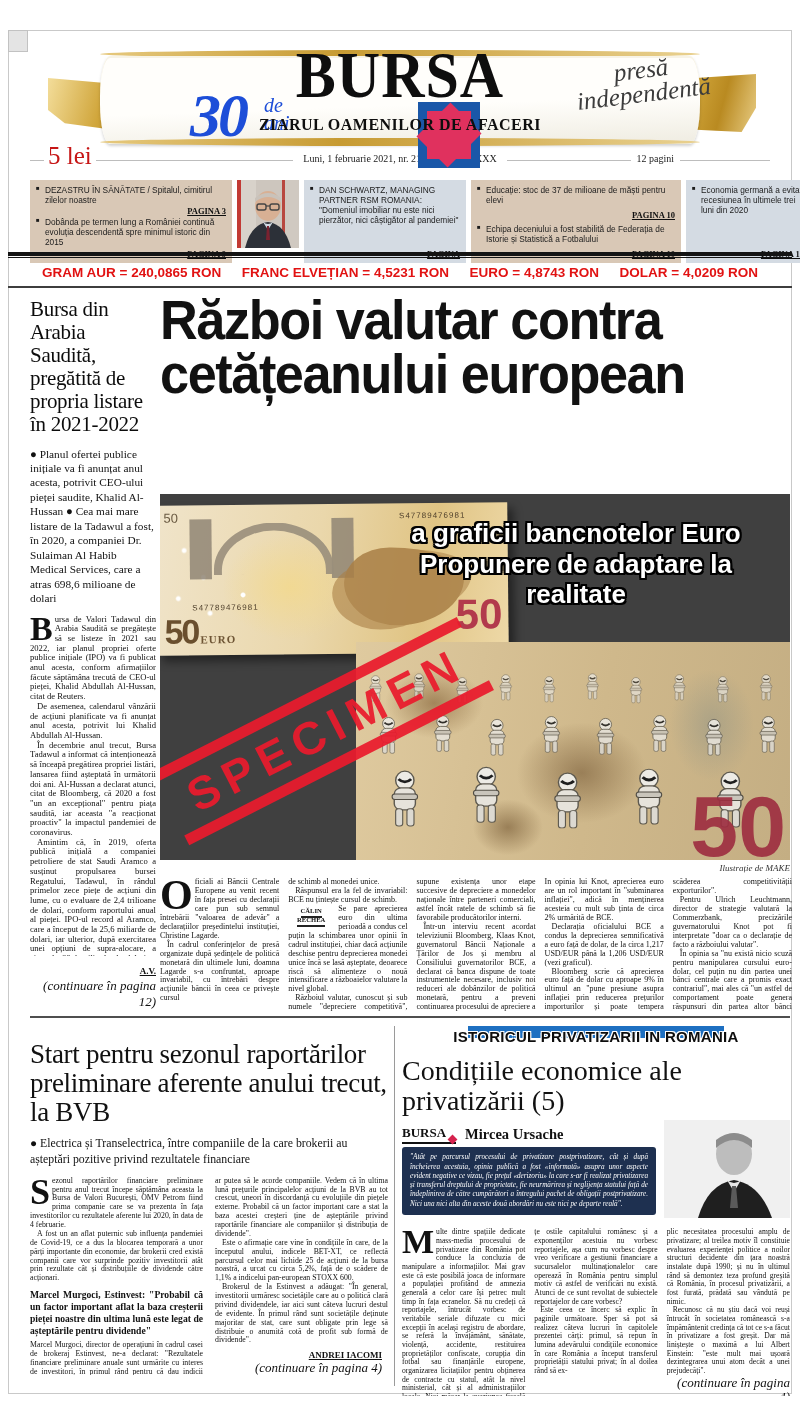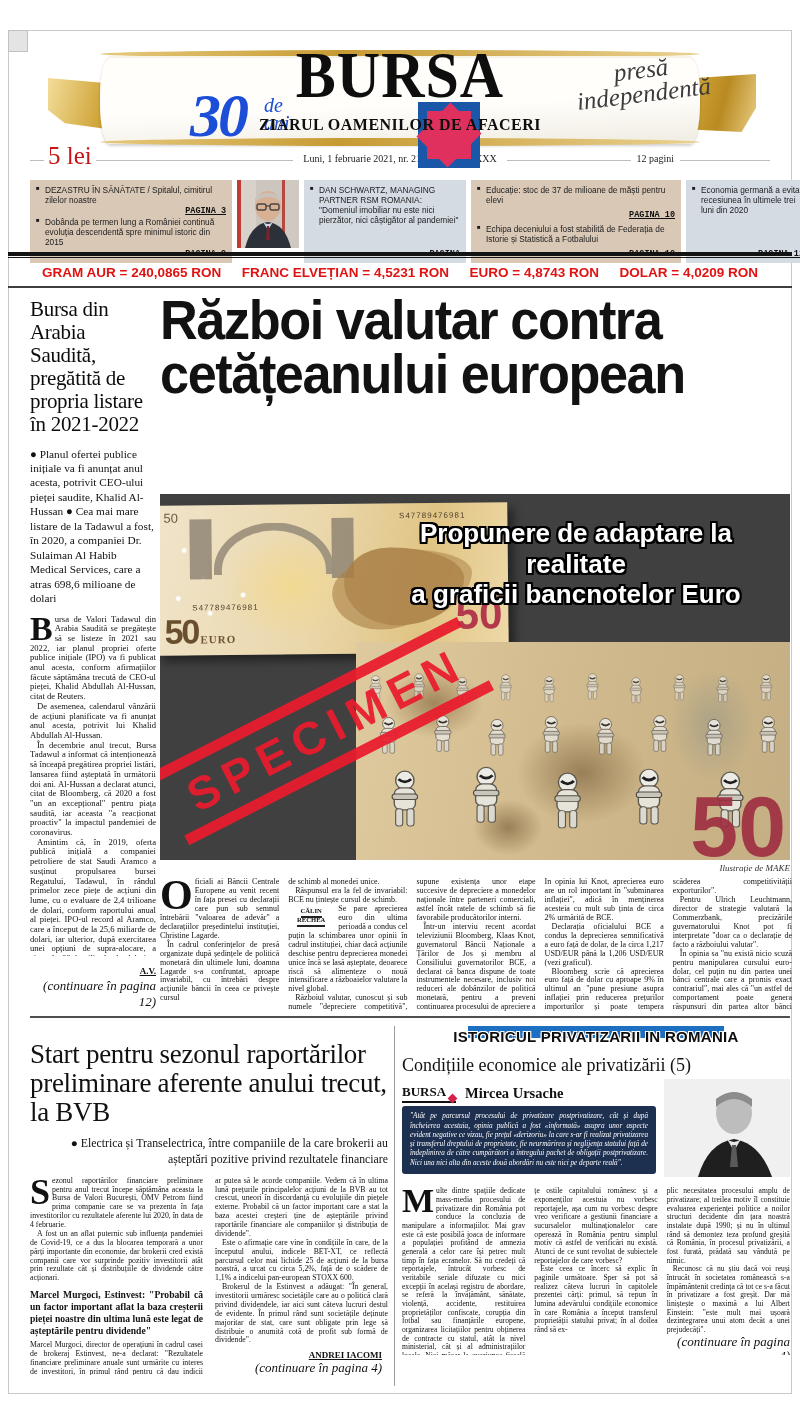--- a/index.html
+++ b/index.html
@@ -47,21 +47,21 @@
   .mh-pages { position:absolute; right:90px; top:115px; font-size:10px; color:#222; background:#fff; padding:0 6px; z-index:1; }
 
   
   .briefs { position:absolute; left:30px; top:180px; width:745px; height:68px; display:flex; gap:5px; }
   .bbox { height:83px; padding:5px 6px 4px 6px; display:flex; flex-direction:column; justify-content:space-between;
      font-family:"Liberation Sans","DejaVu Sans",sans-serif; font-size:8.3px; line-height:1.22; color:#1c1c1c; }
   .bbox.tan { background:#d9c8b6; }
   .bbox.blu { background:#d4dbe3; }
   .bitem { position:relative; padding-left:9px; }
   .bitem::before { content:"■"; position:absolute; left:0; top:0; font-size:6px; }
-  .bpage { text-align:right; font-family:Liberation Mono, monospace; font-weight:700; font-size:8.5px;
+  .bpage { text-align:right; font-family:Liberation Serif, serif; font-weight:700; font-size:8.5px;
      text-decoration:underline; color:#101010; margin-top:1px; }
   .bphoto { width:62px; height:68px; flex:0 0 62px; position:relative; overflow:hidden; background:
      linear-gradient(90deg,#c23a34 0 6%,#d8d2ca 6% 30%,#cdc6be 30% 72%,#b8473f 72% 78%,#d0c9c1 78%);
   }
   .bphoto svg { position:absolute; inset:0; }
 
   
   .ticker { position:absolute; left:8px; right:8px; top:252px; }
   .ticker .bar1 { height:4px; background:#141414; }
   .ticker .bar2 { height:1px; background:#141414; margin-top:1px; }
@@ -144,37 +144,37 @@
   .rechea .ph { width:46px; height:56px; background:#cfc7bd; position:relative; overflow:hidden; }
   .rechea .ph svg { position:absolute; inset:0; }
   .rechea .nm { font-size:6.6px; font-weight:700; line-height:1.15; border-bottom:2px solid #222; padding:1px 0 2px; }
 
   
   .rule-mid { position:absolute; left:30px; right:10px; top:1016px; height:2px; background:#4f4f4f; }
   .vdiv { position:absolute; left:394px; top:1026px; height:360px; width:1px; background:#9a9a9a; }
 
   .bvb { position:absolute; left:30px; top:1040px; width:358px; }
   .bvb h2 { font-size:27px; line-height:1.08; font-weight:400; letter-spacing:-.3px; }
-  .bvb .lead { margin-top:9px; font-size:11.8px; line-height:1.28;text-align:right; }
+  .bvb .lead { margin-top:9px; font-size:11.8px; line-height:1.28; }
   .bvb .cols { margin-top:10px; display:flex; gap:12px; height:198px; overflow:hidden;
      font-size:7.8px; line-height:1.14; text-align:justify; }
   .bvb .cols > div { flex:1; min-width:0; }
   .bvb .cols p { margin:0; text-indent:7px; }
   .bvb .cols p.first { text-indent:0; }
   .dc.s { font-size:36px; line-height:30px; }
   .bvb h4 { font-size:9.6px; line-height:1.25; margin:6px 0 4px; }
   .bvb .sigblock { text-align:right; padding-top:5px; padding-right:6px; }
 
   .priv { position:absolute; left:402px; top:1026px; width:388px; }
   .banner { position:relative; height:26px; text-align:center; }
   .banner .bar { position:absolute; left:66px; right:66px; top:0; height:12px; background:#1d6fc1; }
   .banner .txt { position:relative; top:2px; z-index:1; font-family:"Liberation Sans","DejaVu Sans",sans-serif;
      font-weight:700; font-size:15px; letter-spacing:.3px; color:#0d0d0d;
      text-shadow:-1px -1px 0 #fff,1px -1px 0 #fff,-1px 1px 0 #fff,1px 1px 0 #fff; }
-  .priv h2 { margin-top:4px; font-size:18px; line-height:1.08; font-weight:400; }
+  .priv h2 { margin-top:4px; font-size:28px; line-height:1.08; font-weight:400; }
   .priv .media { position:relative; margin-top:8px; height:96px; }
   .byline { display:flex; align-items:center; gap:9px; height:20px; }
   .mini-logo { font-weight:700; font-size:13px; border-bottom:2px solid #111; padding-bottom:1px; position:relative; padding-right:10px; }
   .mini-logo i { position:absolute; right:0; bottom:-1px; width:7px; height:7px; background:#d5224d; transform:rotate(45deg); }
   .byline b { font-size:14.5px; }
   .quote { margin-top:3px; width:254px; min-height:68px; background:#1e3050; color:#fff; font-style:italic;
      font-size:7.2px; line-height:1.28; padding:6px 8px; border-radius:3px; text-align:justify; }
   .photo-ursache { position:absolute; right:0; top:-4px; width:126px; height:98px; background:#f2f2f2; overflow:hidden; }
   .photo-ursache svg { position:absolute; inset:0; }
   .priv .cols { margin-top:8px; display:flex; gap:9px; height:168px; overflow:hidden;
@@ -295,22 +295,22 @@
     <span class="bn-num-tl">50</span>
     <span class="bn-serial a">S47789476981</span>
     <span class="bn-serial b">S47789476981</span>
     <div class="bn-map"></div>
     <div class="bn-denom">
       <b>50</b><em>EURO</em>
     </div>
     <span class="bn-50big">50</span>
   </div>
   <div class="overlay-title">
+    <div>a graficii bancnotelor Euro</div>
     <div>Propunere de adaptare la realitate</div>
-    <div>a graficii bancnotelor Euro</div>
   </div>
   <div class="troop-zone">
     <svg viewBox="0 0 400 230" preserveAspectRatio="none">
       <defs>
         <g id="tr">
           <ellipse cx="0" cy="0" rx="6.5" ry="7.5" fill="#edebe5" stroke="#5d594f" stroke-width="1"></ellipse>
           <path d="M-4.5,-1 Q0,3.5 4.5,-1" stroke="#1e1e1e" stroke-width="2.2" fill="none"></path>
           <rect x="-7.5" y="6" width="15" height="18" rx="5" fill="#e6e3db" stroke="#5d594f" stroke-width="1"></rect>
           <rect x="-9" y="11" width="18" height="4.5" rx="2" fill="#c9c5bb" stroke="#514d44" stroke-width="0.8"></rect>
           <rect x="-6.5" y="23" width="5" height="14" rx="2" fill="#dcd9d1" stroke="#5d594f" stroke-width="0.8"></rect>

